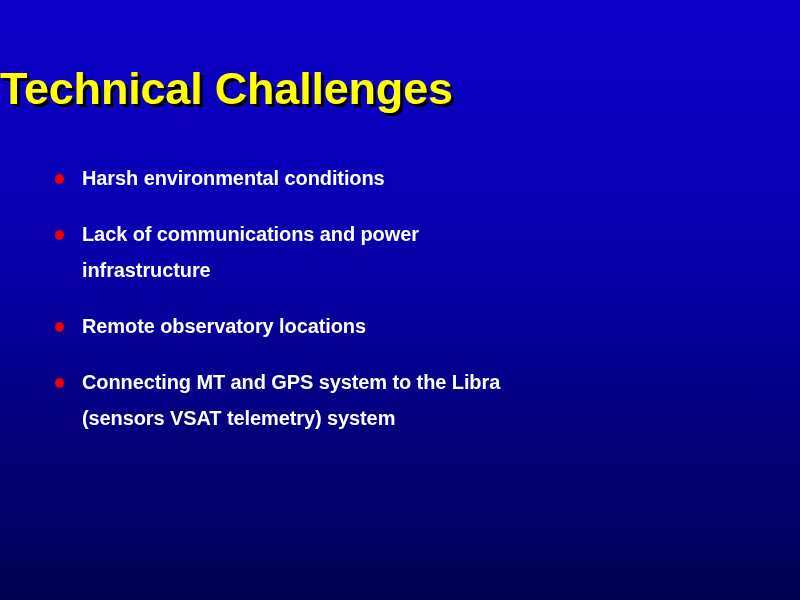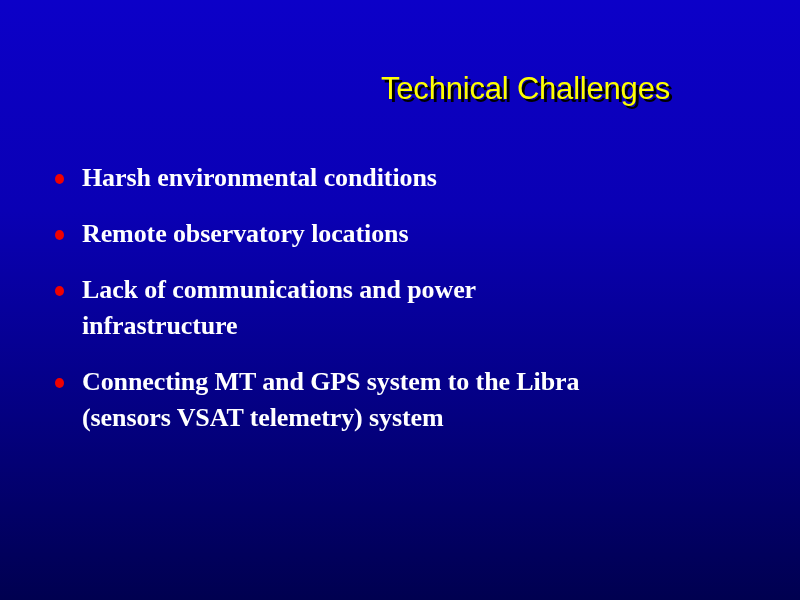--- a/index.html
+++ b/index.html
@@ -21,25 +21,25 @@
     background: linear-gradient(180deg, #0c00c8 0%, #0a00b4 35%, #05008c 62%, #000050 100%);
     overflow: hidden;
   }
 
   
   #slide-title {
     position: absolute;
     left: 0;
     top: 63px;
     width: 670px;
-    text-align: right;
+    text-align: left;
     color: #ffff00;
     font-family: "Liberation Sans", "DejaVu Sans", sans-serif;
-    font-size: 31px;
-    font-weight: normal;
+    font-size: 45px;
+    font-weight: bold;
     line-height: 52px;
     letter-spacing: -0.2px;
     white-space: nowrap;
     text-shadow: 3px 3px 0 #000000;
   }
 
   
   #bullet-list {
     position: absolute;
     left: 52px;
@@ -48,22 +48,22 @@
     list-style: none;
     margin: 0;
     padding: 0;
   }
 
   .bullet-item {
     position: relative;
     padding-left: 30px;
     margin: 0 0 20px 0;
     color: #ffffff;
-    font-family: Liberation Serif, serif;
-    font-size: 26px;
+    font-family: Liberation Sans, sans-serif;
+    font-size: 20px;
     font-weight: bold;
     line-height: 36px;
     letter-spacing: -0.1px;
   }
 
   .bullet-item:last-child {
     margin-bottom: 0;
   }
 
   .bullet-marker {
@@ -96,29 +96,29 @@
     <li class="bullet-item">
       <span class="bullet-marker"></span>
       <span class="bullet-text">
         <span class="wrap-line">Harsh environmental conditions</span>
       </span>
     </li>
 
     <li class="bullet-item">
       <span class="bullet-marker"></span>
       <span class="bullet-text">
-        <span class="wrap-line">Remote observatory locations</span>
+        <span class="wrap-line">Lack of communications and power</span>
+        <span class="wrap-line">infrastructure</span>
       </span>
     </li>
 
     <li class="bullet-item">
       <span class="bullet-marker"></span>
       <span class="bullet-text">
-        <span class="wrap-line">Lack of communications and power</span>
-        <span class="wrap-line">infrastructure</span>
+        <span class="wrap-line">Remote observatory locations</span>
       </span>
     </li>
 
     <li class="bullet-item">
       <span class="bullet-marker"></span>
       <span class="bullet-text">
         <span class="wrap-line">Connecting MT and GPS system to the Libra</span>
         <span class="wrap-line">(sensors VSAT telemetry) system</span>
       </span>
     </li>

